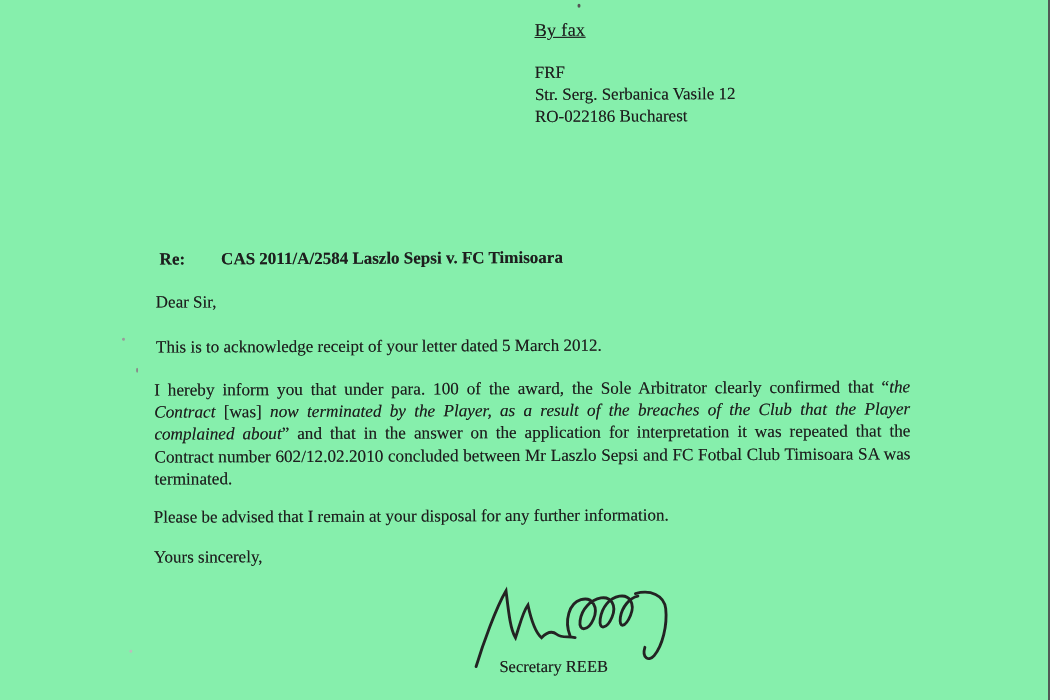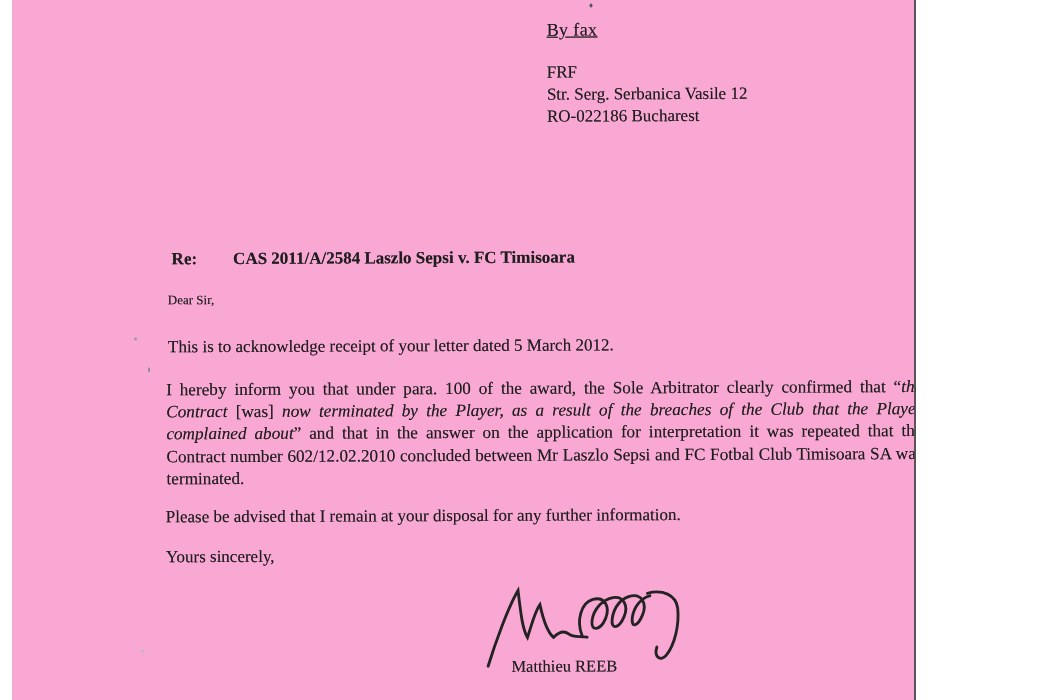--- a/index.html
+++ b/index.html
@@ -1,24 +1,23 @@
 <!DOCTYPE html>
 <html><head>
 <meta charset="utf-8">
 <style>
   html, body { margin: 0; padding: 0; background: #ffffff; }
   .page {
     position: relative;
-    width: 904px;
+    width: 1050px;
     height: 700px;
-    background: #f9a8d4;
+    background: #86efac;
     overflow: hidden;
     font-family: "Liberation Serif", serif;
     color: #1e1e1e;
-    margin-left: 12px;
   }
   .content {
     position: absolute;
     inset: 0;
     transform: rotate(-0.25deg);
     text-shadow: 0 0 0.4px rgba(20,20,20,0.55);
   }
   .abs { position: absolute; white-space: nowrap; }
   .by-fax {
     left: 536px; top: 20px;
@@ -36,21 +35,21 @@
   }
   .recipient {
     left: 536px; top: 62px;
     font-size: 17px;
     line-height: 21.8px;
   }
   .recipient .fax { text-decoration: underline; }
   .dateline { left: 536px; top: 194px; font-size: 16.5px; }
   .re-row { left: 160px; top: 248px; font-size: 17px; font-weight: bold; }
   .re-row .re-label { display: inline-block; margin-right: 36px; }
-  .salutation { left: 156px; top: 291px; font-size: 13px; }
+  .salutation { left: 156px; top: 291px; font-size: 17px; }
   .para1 { left: 156px; top: 336px; font-size: 17px; }
   .para2 {
     left: 154px; top: 378px; width: 756px;
     font-size: 17.2px;
     line-height: 22.2px;
     text-align: justify;
     white-space: normal;
   }
   .para2 .it { font-style: italic; }
   .para3 { left: 153px; top: 506px; font-size: 17px; }
@@ -103,21 +102,21 @@
     <div class="abs closing">Yours sincerely,</div>
 
     <div class="abs signature-wrap">
       <svg width="225" height="84" viewBox="0 0 240 100" fill="none" xmlns="http://www.w3.org/2000/svg">
         <path d="M6 98 C14 72 30 28 42 8 C45 34 47 54 53 64 C59 46 62 33 68 25 C72 44 77 58 84 64 C90 58 96 55 102 60 C108 65 116 62 124 64" stroke="#232323" stroke-width="3.4" stroke-linecap="round" fill="none"></path>
         <path d="M118 62 C111 44 117 23 131 19 C145 15 152 28 146 42 C140 56 128 58 130 44 C132 30 143 19 155 17 C167 15 174 26 168 40 C162 54 152 56 154 42 C156 28 165 17 177 15 C189 13 196 24 190 38 C184 52 176 54 178 40 C180 28 189 17 199 15" stroke="#232323" stroke-width="3.4" stroke-linecap="round" fill="none"></path>
         <path d="M196 12 C214 7 230 14 232 30 C234 50 228 74 218 86 C212 93 203 89 207 76" stroke="#232323" stroke-width="3.4" stroke-linecap="round" fill="none"></path>
       </svg>
     </div>
 
-    <div class="abs signatory">Matthieu REEB</div>
+    <div class="abs signatory">Secretary REEB</div>
 
     <div class="speck s1"></div>
     <div class="speck s2"></div>
     <div class="speck s3"></div>
     <div class="speck s4"></div>
   </div>
 
   <div class="scan-edge"></div>
 </div>
 

